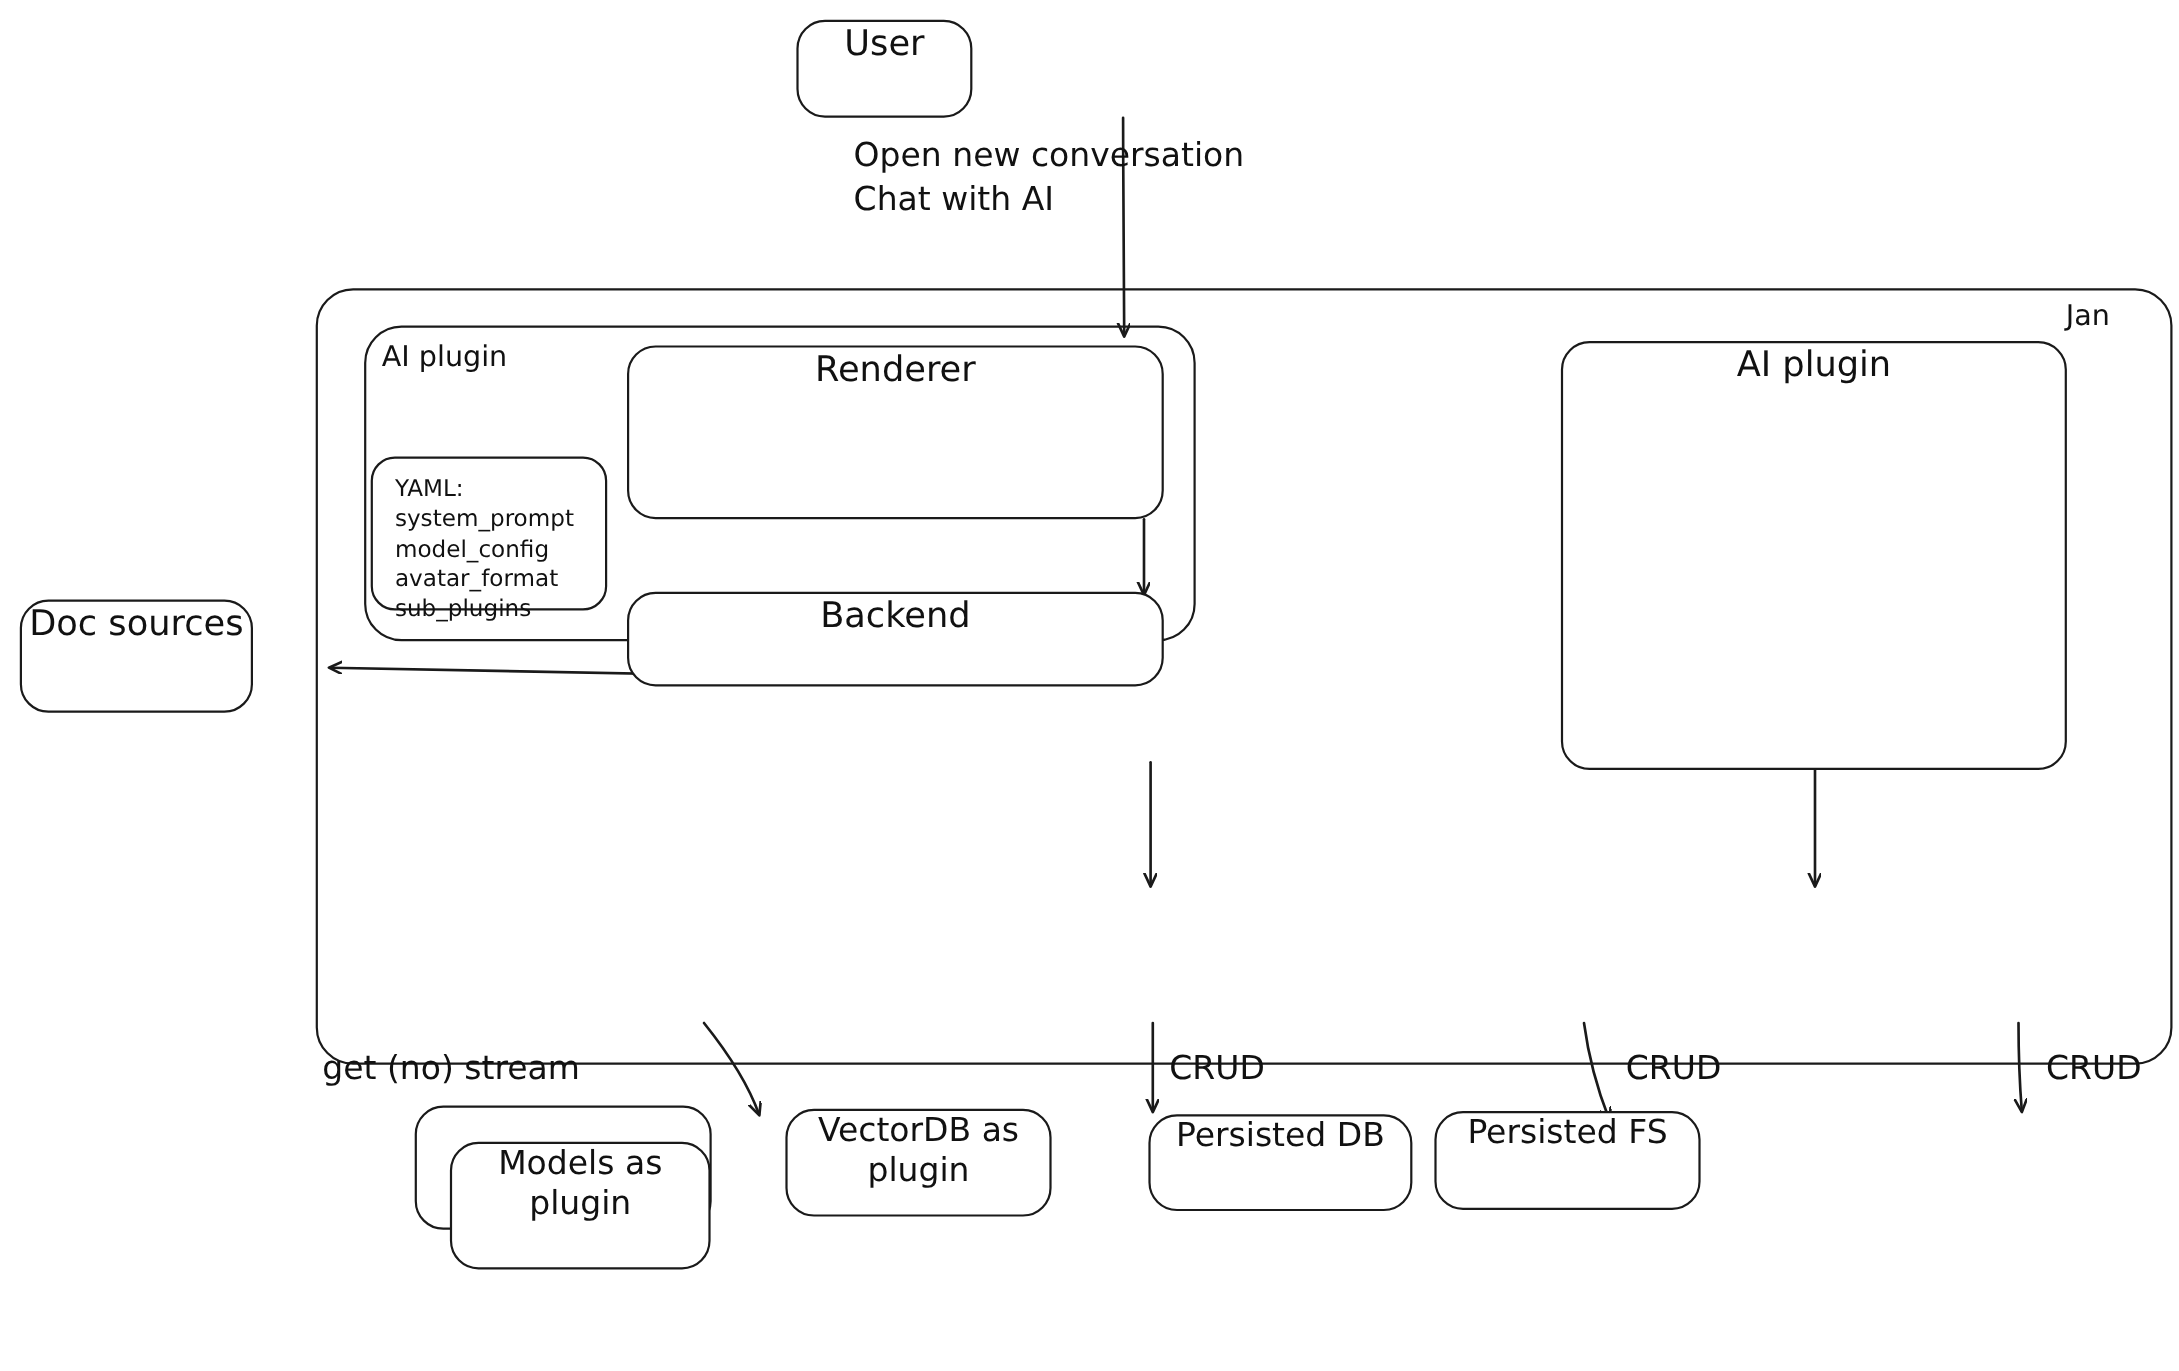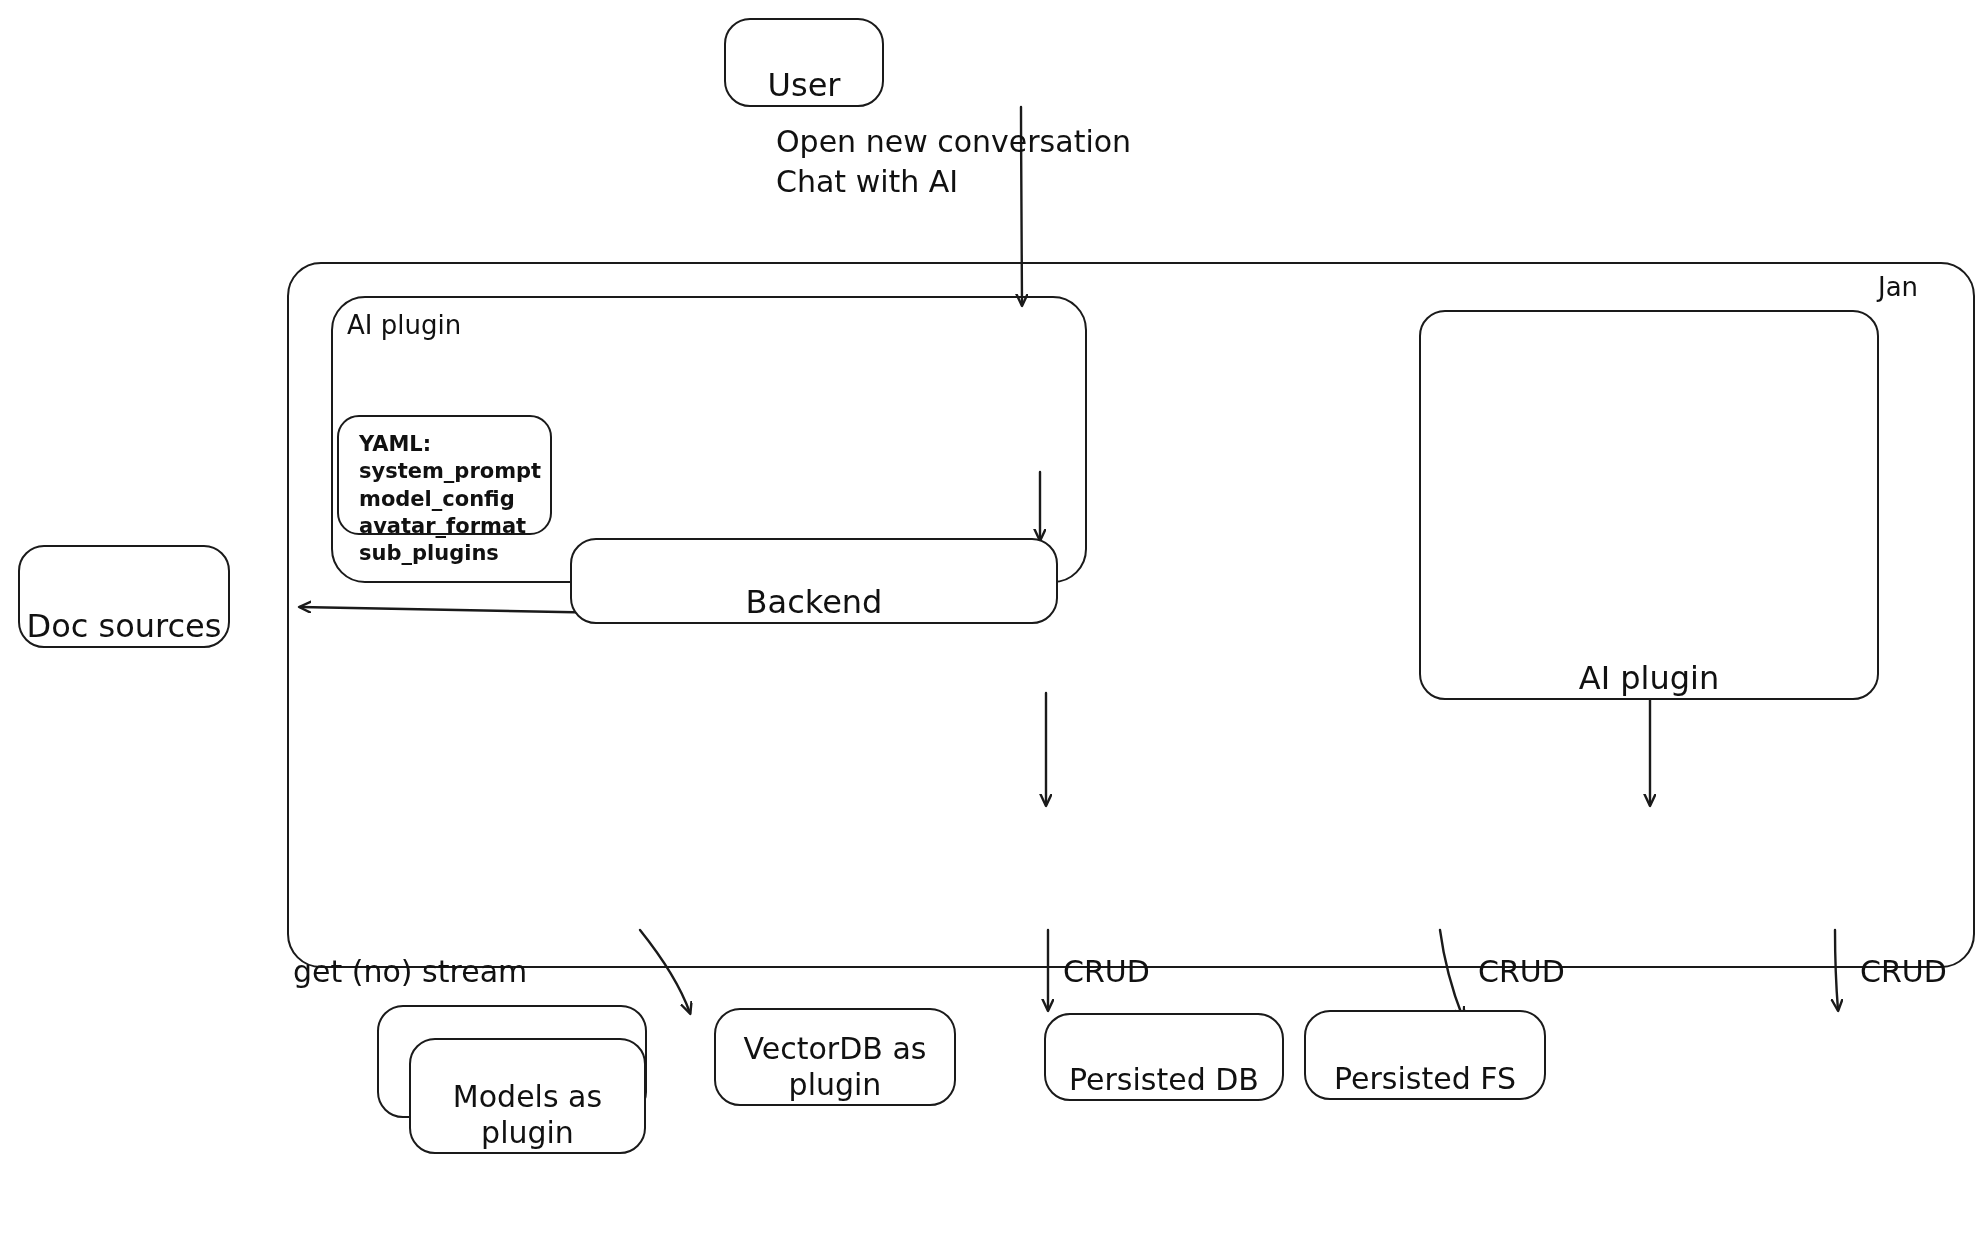--- a/index.html
+++ b/index.html
@@ -7,21 +7,21 @@
   body{
     font-family:"DejaVu Sans", sans-serif;
     width:1981px;height:1246px;position:relative;overflow:hidden;
   }
   #canvas{position:absolute;inset:0;width:1981px;height:1246px;}
   svg#wires{position:absolute;left:0;top:0;width:1981px;height:1246px;pointer-events:none;}
 
   .node{
     position:absolute;box-sizing:border-box;
     border:2.5px solid #1a1a1a;background:#ffffff;
-    display:flex;align-items:flex-end;justify-content:center;
+    display:flex;align-items:flex-start;justify-content:center;
     text-align:center;color:#111;
     font-family:"DejaVu Sans", sans-serif;
     line-height:1.22;
   }
   .rounded{border-radius:26px;}
   .grp{
     position:absolute;box-sizing:border-box;
     border:2.5px solid #1a1a1a;background:transparent;border-radius:34px;
   }
   .grp-label{
@@ -88,26 +88,29 @@
   <div class="grp" style="left:331px;top:296px;width:756px;height:287px;"></div>
   <div class="grp-label" style="left:347px;top:310px;">AI plugin</div>
 
   <div class="node rounded t-32" style="left:724px;top:18px;width:160px;height:89px;">
     <span>User</span>
   </div>
 
   <div class="edge-label" style="left:776px;top:122px;">Open new conversation
 Chat with AI</div>
 
+  <div class="node rounded t-32" style="left:570px;top:314px;width:488px;height:158px;">
+    <span>Renderer</span>
+  </div>
 
   <div class="node rounded t-32" style="left:570px;top:538px;width:488px;height:86px;">
     <span>Backend</span>
   </div>
 
-  <div class="yaml" style="left:337px;top:415px;width:215px;height:120px;font-weight:bold;">YAML:
+  <div class="yaml" style="left:337px;top:415px;width:215px;height:140px;">YAML:
 system_prompt
 model_config
 avatar_format
 sub_plugins</div>
 
   <div class="node rounded t-32" style="left:18px;top:545px;width:212px;height:103px;">
     <span>Doc sources</span>
   </div>
 
   <div class="node rounded t-32" style="left:1419px;top:310px;width:460px;height:390px;">

